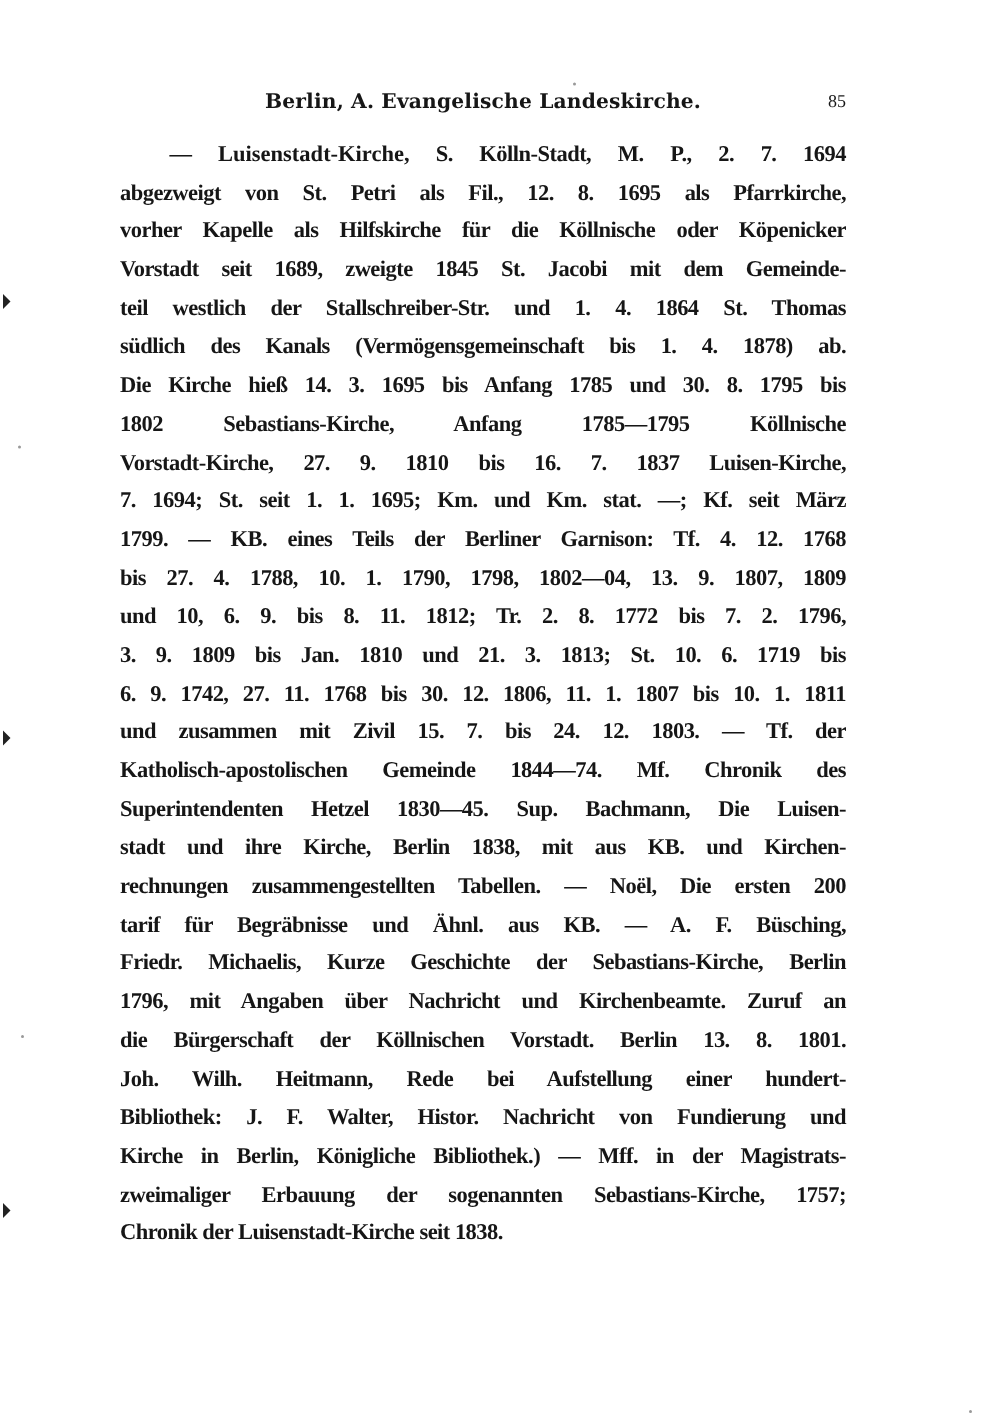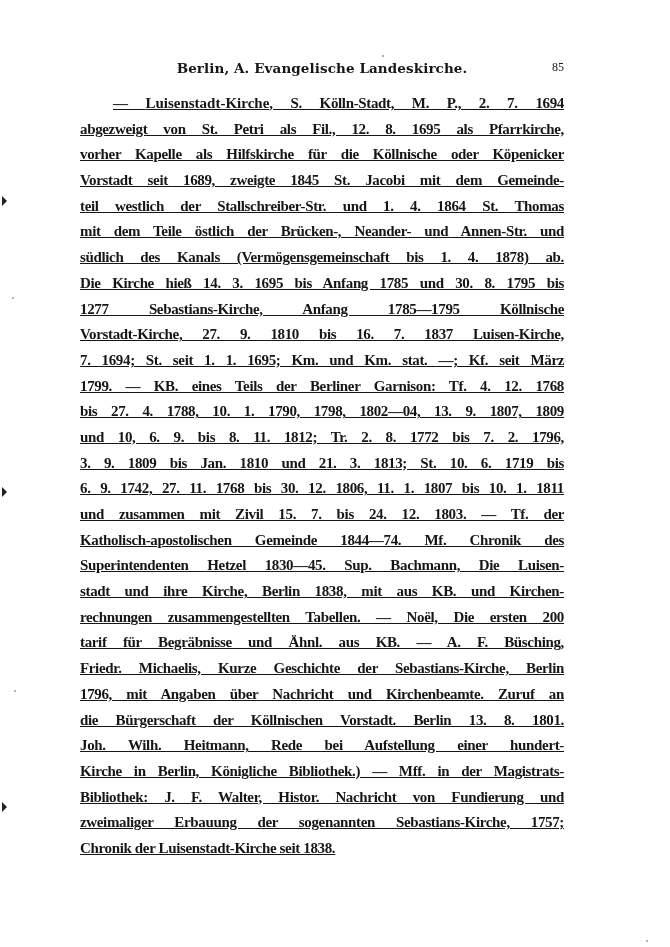--- a/index.html
+++ b/index.html
@@ -22,21 +22,20 @@
   }
   .body-text {
     position: absolute; top: 91px; left: 80px; width: 484px;
   }
   .line {
     height: 25.7px; line-height: 25.7px; white-space: nowrap;
     font-size: 15px; font-weight: bold;
     text-align: justify; text-align-last: justify;
     letter-spacing: -0.35px; overflow: visible;
     font-family: "Liberation Serif", serif;
-    text-decoration: underline;
   }
   .line.indent { padding-left: 33px; }
   .line.last { text-align-last: left; }
   .line .b { font-weight: 900; letter-spacing: 0px; }
   .margin-mark {
     position: absolute; left: 2px; width: 0; height: 0;
     border-top: 5px solid transparent; border-bottom: 5px solid transparent;
     border-left: 5px solid #222;
   }
   .speck { position: absolute; width: 2px; height: 2px; background: #999; border-radius: 1px; }
@@ -50,43 +49,42 @@
     <div class="running-title">Berlin, A. Evangelische Landeskirche.</div>
     <div class="page-number">85</div>
   </div>
 
   <div class="body-text" id="body-text">
       <div class="line indent">— <span class="b">Luisenstadt-Kirche</span>, S. Kölln-Stadt, M. P., 2. 7. 1694</div>
       <div class="line">abgezweigt von St. Petri als Fil., 12. 8. 1695 als Pfarrkirche,</div>
       <div class="line">vorher Kapelle als Hilfskirche für die Köllnische oder Köpenicker</div>
       <div class="line">Vorstadt seit 1689, zweigte 1845 St. Jacobi mit dem Gemeinde-</div>
       <div class="line">teil westlich der Stallschreiber-Str. und 1. 4. 1864 St. Thomas</div>
-      <div class="line">mit dem Teile östlich der Brücken-, Neander- und Annen-Str. und</div>
       <div class="line">südlich des Kanals (Vermögensgemeinschaft bis 1. 4. 1878) ab.</div>
       <div class="line">Die Kirche hieß 14. 3. 1695 bis Anfang 1785 und 30. 8. 1795 bis</div>
-      <div class="line">1277 Sebastians-Kirche, Anfang 1785—1795 Köllnische</div>
+      <div class="line">1802 Sebastians-Kirche, Anfang 1785—1795 Köllnische</div>
       <div class="line">Vorstadt-Kirche, 27. 9. 1810 bis 16. 7. 1837 Luisen-Kirche,</div>
       <div class="line">7. 1694; St. seit 1. 1. 1695; Km. und Km. stat. —; Kf. seit März</div>
       <div class="line">1799. — KB. eines Teils der Berliner Garnison: Tf. 4. 12. 1768</div>
       <div class="line">bis 27. 4. 1788, 10. 1. 1790, 1798, 1802—04, 13. 9. 1807, 1809</div>
       <div class="line">und 10, 6. 9. bis 8. 11. 1812; Tr. 2. 8. 1772 bis 7. 2. 1796,</div>
       <div class="line">3. 9. 1809 bis Jan. 1810 und 21. 3. 1813; St. 10. 6. 1719 bis</div>
       <div class="line">6. 9. 1742, 27. 11. 1768 bis 30. 12. 1806, 11. 1. 1807 bis 10. 1. 1811</div>
       <div class="line">und zusammen mit Zivil 15. 7. bis 24. 12. 1803. — Tf. der</div>
       <div class="line">Katholisch-apostolischen Gemeinde 1844—74.  Mf. Chronik des</div>
       <div class="line">Superintendenten Hetzel 1830—45. Sup. Bachmann, Die Luisen-</div>
       <div class="line">stadt und ihre Kirche, Berlin 1838, mit aus KB. und Kirchen-</div>
       <div class="line">rechnungen zusammengestellten Tabellen. — Noël, Die ersten 200</div>
       <div class="line">tarif für Begräbnisse und Ähnl. aus KB. — A. F. Büsching,</div>
       <div class="line">Friedr. Michaelis, Kurze Geschichte der Sebastians-Kirche, Berlin</div>
       <div class="line">1796, mit Angaben über Nachricht und Kirchenbeamte.  Zuruf an</div>
       <div class="line">die Bürgerschaft der Köllnischen Vorstadt.  Berlin 13. 8. 1801.</div>
       <div class="line">Joh. Wilh. Heitmann, Rede bei Aufstellung einer hundert-</div>
+      <div class="line">Bibliothek: J. F. Walter, Histor. Nachricht von Fundierung und</div>
       <div class="line">Kirche in Berlin, Königliche Bibliothek.) — Mff. in der Magistrats-</div>
-      <div class="line">Bibliothek: J. F. Walter, Histor. Nachricht von Fundierung und</div>
       <div class="line">zweimaliger Erbauung der sogenannten Sebastians-Kirche, 1757;</div>
       <div class="line last">Chronik der Luisenstadt-Kirche seit 1838.</div>
     </div>
 
   <div class="margin-mark" style="top:196px"></div>
   <div class="margin-mark" style="top:487px"></div>
   <div class="margin-mark" style="top:802px"></div>
   <div class="speck" style="left:382px;top:55px"></div>
   <div class="speck" style="left:12px;top:297px"></div>
   <div class="speck" style="left:14px;top:690px"></div>

